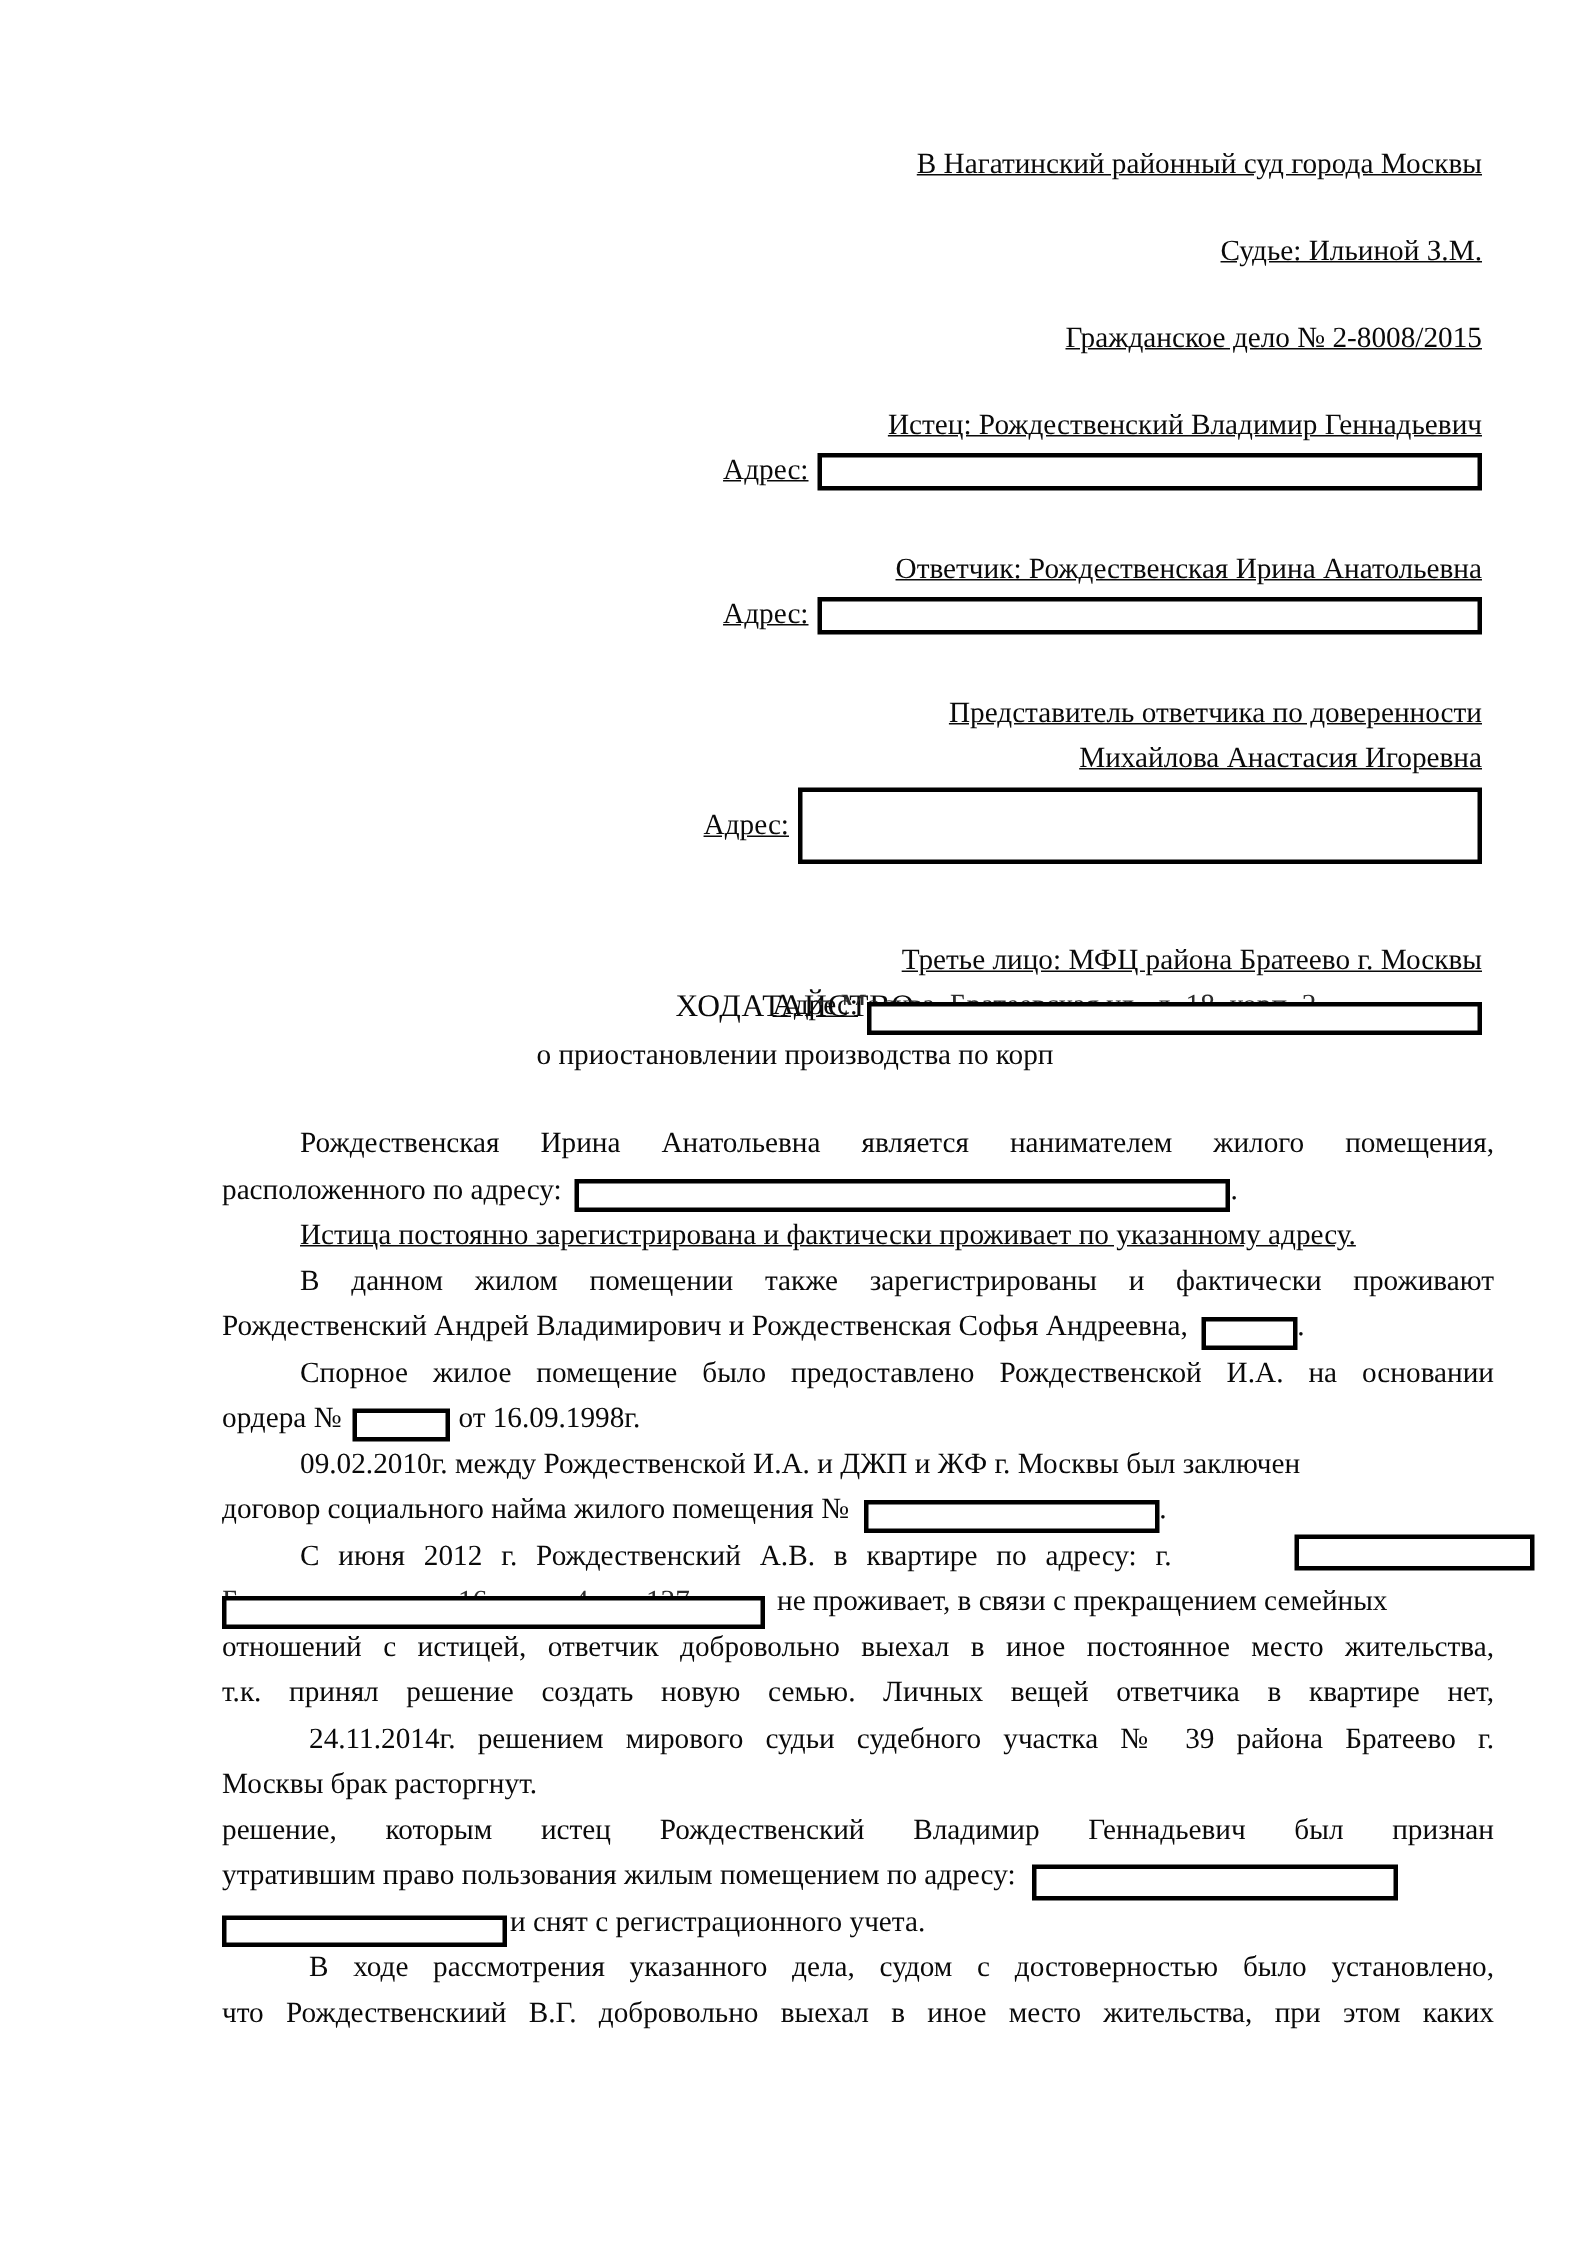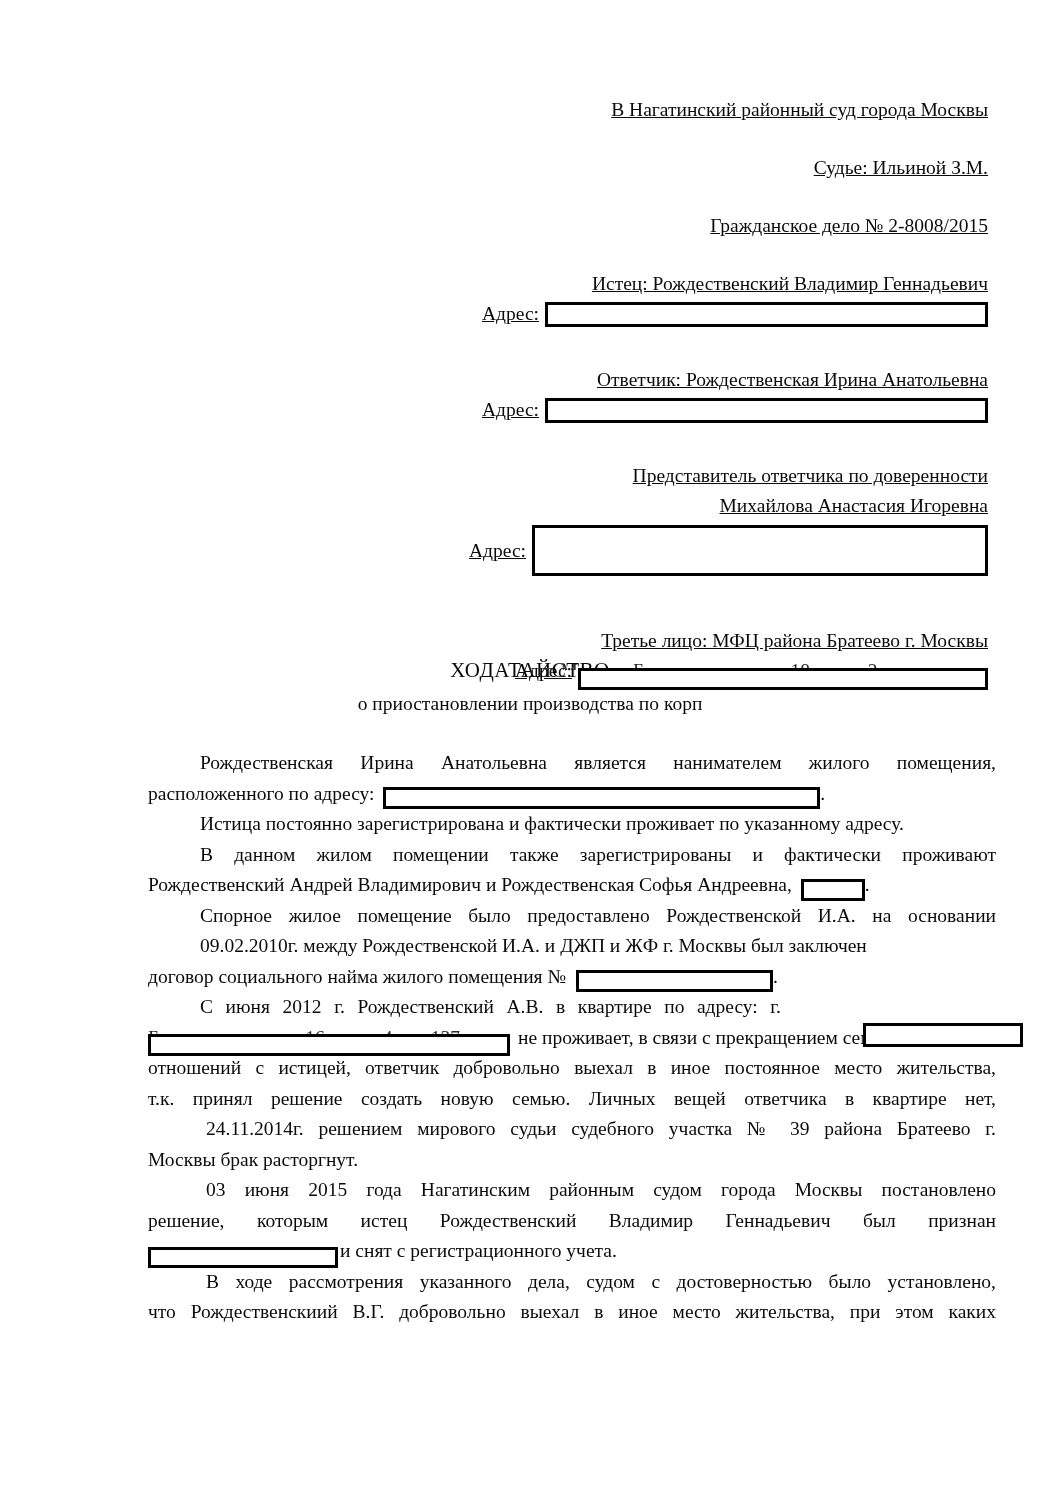--- a/index.html
+++ b/index.html
@@ -163,34 +163,38 @@
   <div class="body">
 
     <div class="line-just" style="padding-left:52px;">
       <span>Рождественская Ирина Анатольевна является нанимателем жилого помещения,</span>
     </div>
     <div class="line">
       <span>расположенного по адресу:</span>
       <span class="redact redact-inline" style="width:437px;height:22px;margin-left:4px;"></span><span>.</span>
     </div>
 
-    <div class="line" style="padding-left:52px;">
+    <div class="line" style="padding-left:52px;text-decoration:underline;">
       <span>Истица постоянно зарегистрирована и фактически проживает по указанному адресу.</span>
     </div>
 
     <div class="line-just" style="padding-left:52px;">
       <span>В данном жилом помещении также зарегистрированы и фактически проживают</span>
     </div>
     <div class="line">
       <span>Рождественский Андрей Владимирович и Рождественская Софья Андреевна,</span>
       <span class="redact redact-inline" style="width:64px;height:22px;margin-left:4px;"></span><span>.</span>
     </div>
 
     <div class="line-just" style="padding-left:52px;">
       <span>Спорное жилое помещение было предоставлено Рождественской И.А. на основании</span>
+    </div>
+    <div class="line">
+      <span>ордера №</span>
+      <span class="redact redact-inline" style="width:65px;height:22px;margin-left:2px;margin-right:6px;"></span><span>от 16.09.1998г.</span>
     </div>
 
     <div class="line" style="padding-left:52px;">
       <span>09.02.2010г.  между Рождественской И.А. и ДЖП и ЖФ г. Москвы   был заключен</span>
     </div>
     <div class="line">
       <span>договор социального найма жилого помещения №</span>
       <span class="redact redact-inline" style="width:197px;height:22px;margin-left:5px;"></span><span>.</span>
     </div>
 
@@ -211,25 +215,26 @@
       <span>т.к. принял решение создать новую семью. Личных вещей ответчика в квартире нет,</span>
     </div>
 
     <div class="line-just" style="padding-left:58px;">
       <span>24.11.2014г. решением мирового судьи судебного участка № 39 района Братеево г.</span>
     </div>
     <div class="line">
       <span>Москвы брак расторгнут.</span>
     </div>
 
-    <div class="line-just" style="padding-left:58px;">
-      <span>03 июня 2015 года Нагатинским районным судом города Москвы постановлено</span>
-    </div>
     <div class="line-just">
       <span>решение, которым истец Рождественский Владимир Геннадьевич был признан</span>
+    </div>
+    <div class="line">
+      <span>утратившим право пользования жилым помещением по адресу:</span>
+      <span class="redact redact-inline" style="width:244px;height:24px;margin-left:6px;"></span>
     </div>
     <div class="line" style="position:relative;">
       <span class="abs-ghost ghost" style="left:2px; top:4px; width:186px; height:24px;">д. 16, корп. 4, кв. 137</span>
       <span class="redact" style="width:190px;height:21px;position:relative;top:5px;z-index:2;"></span><span style="margin-left:2px;">и снят с регистрационного учета.</span>
     </div>
 
     <div class="line-just" style="padding-left:58px;">
       <span>В ходе рассмотрения указанного дела, судом с достоверностью было установлено,</span>
     </div>
     <div class="line-just">

